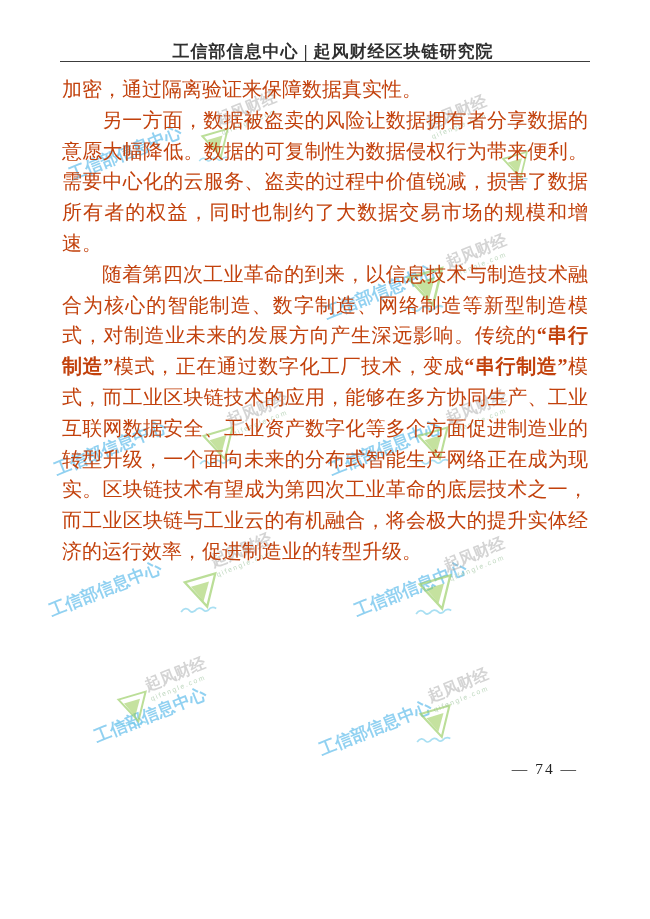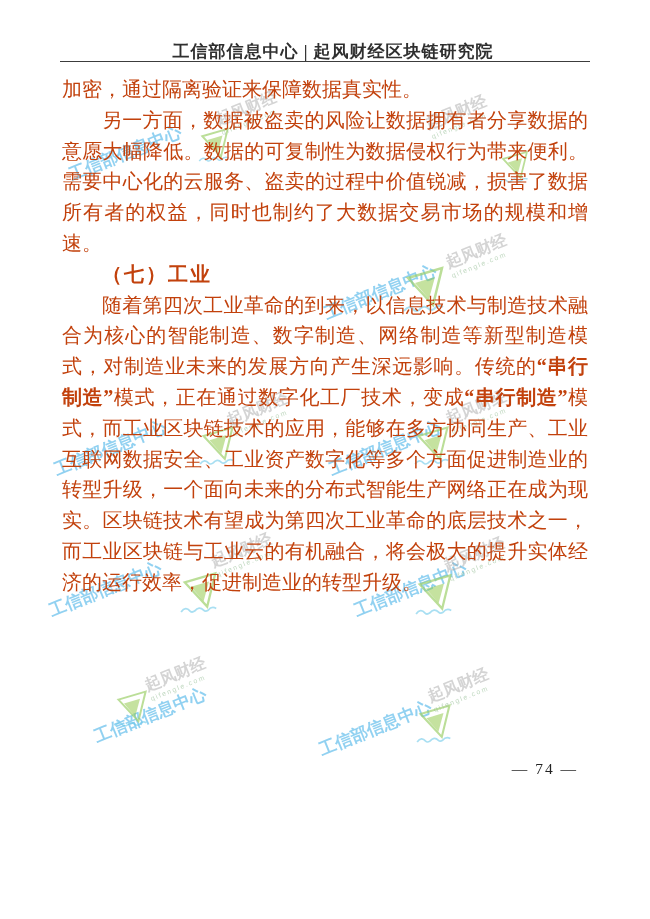--- a/index.html
+++ b/index.html
@@ -176,19 +176,18 @@
         <span class="wm-gray" style="left: 130px; top: 2px;">起风财经<span class="wm-url">qifengle.com</span></span>
       </div>
     </div>
 
   <div class="hdr">工信部信息中心 | 起风财经区块链研究院</div>
   <div class="hdr-rule"></div>
 
   <div class="content">
       <p class=""><span>加密，通过隔离验证来保障数据真实性。</span></p>
       <p class="indent"><span>另一方面，数据被盗卖的风险让数据拥有者分享数据的意愿大幅降低。数据的可复制性为数据侵权行为带来便利。需要中心化的云服务、盗卖的过程中价值锐减，损害了数据所有者的权益，同时也制约了大数据交易市场的规模和增速。</span></p>
-      <p class="heading"><span>（七）工业</span></p>
       <p class="indent"><span>随着第四次工业革命的到来，以信息技术与制造技术融合为核心的智能制造、数字制造、网络制造等新型制造模式，对制造业未来的发展方向产生深远影响。传统的</span><span class="b">“串行制造”</span><span>模式，正在通过数字化工厂技术，变成</span><span class="b">“串行制造”</span><span>模式，而工业区块链技术的应用，能够在多方协同生产、工业互联网数据安全、工业资产数字化等多个方面促进制造业的转型升级，一个面向未来的分布式智能生产网络正在成为现实。区块链技术有望成为第四次工业革命的底层技术之一，而工业区块链与工业云的有机融合，将会极大的提升实体经济的运行效率，促进制造业的转型升级。</span></p>
     </div>
 
   <div class="pageno">— 74 —</div>
 
 </div>
 
 </body></html>

